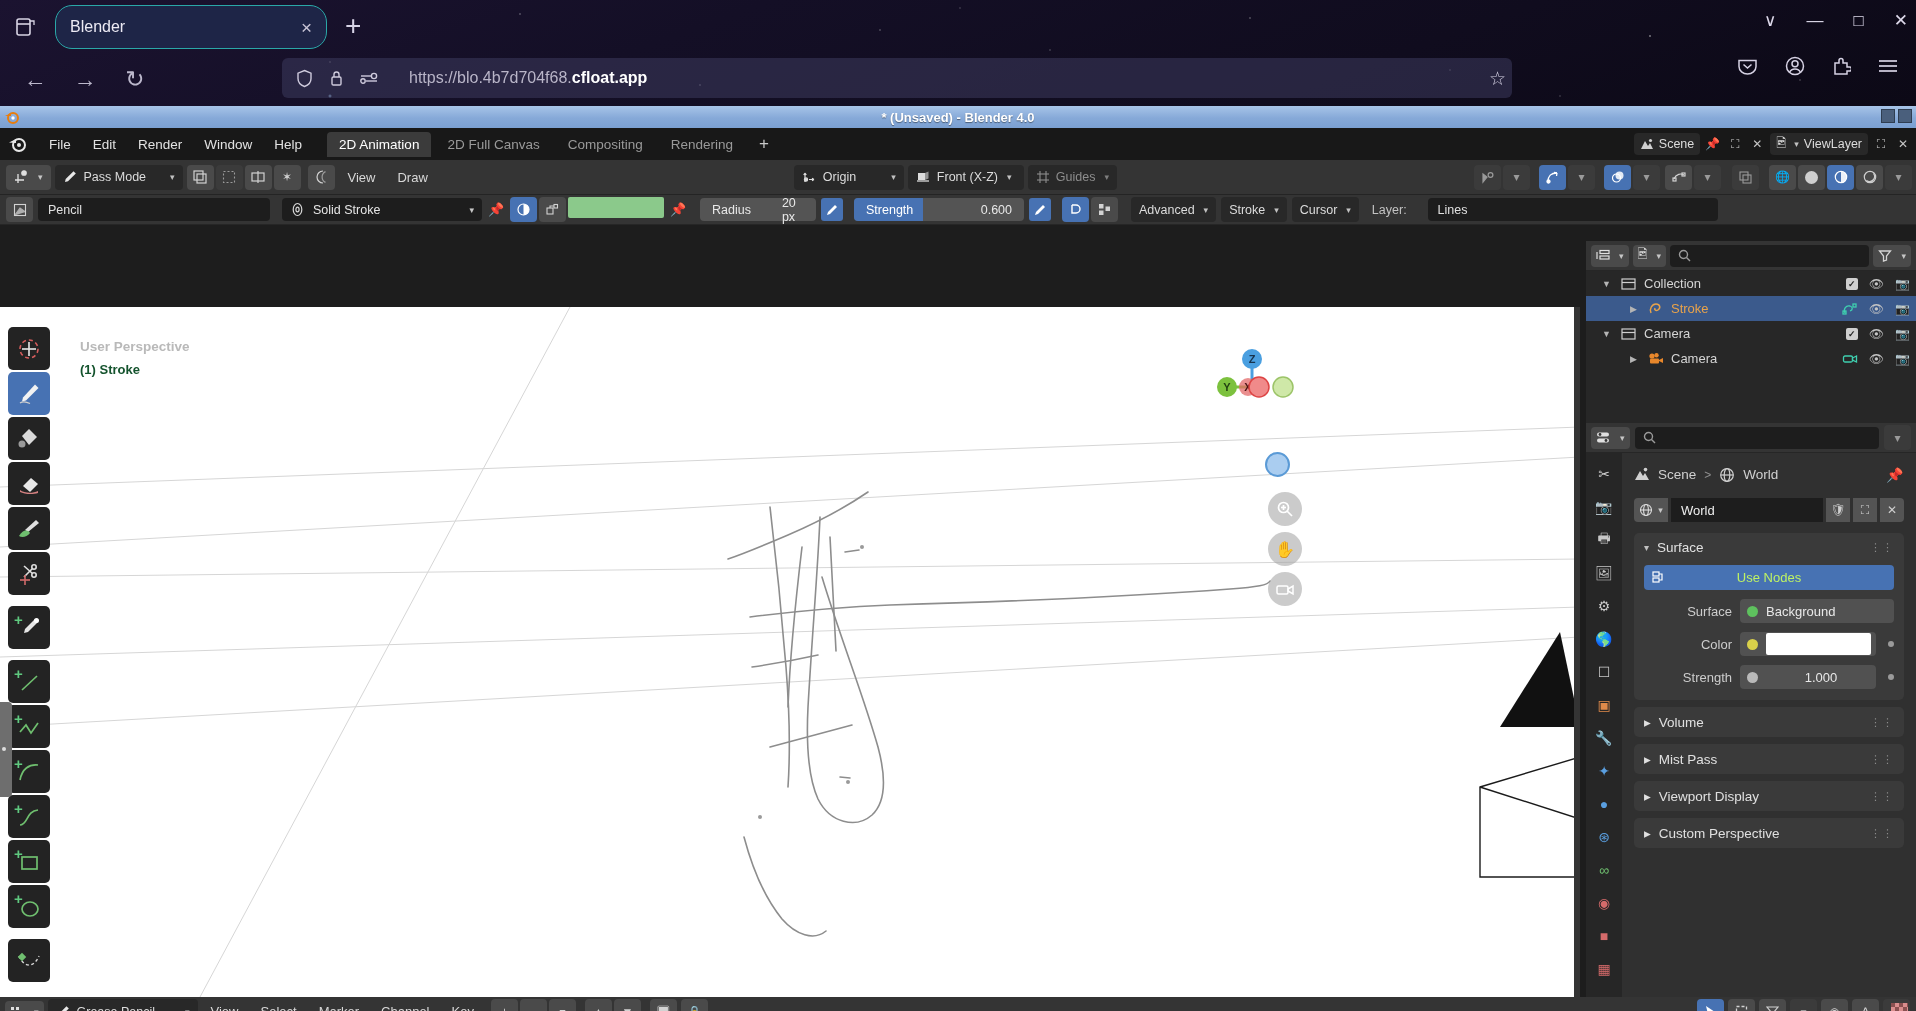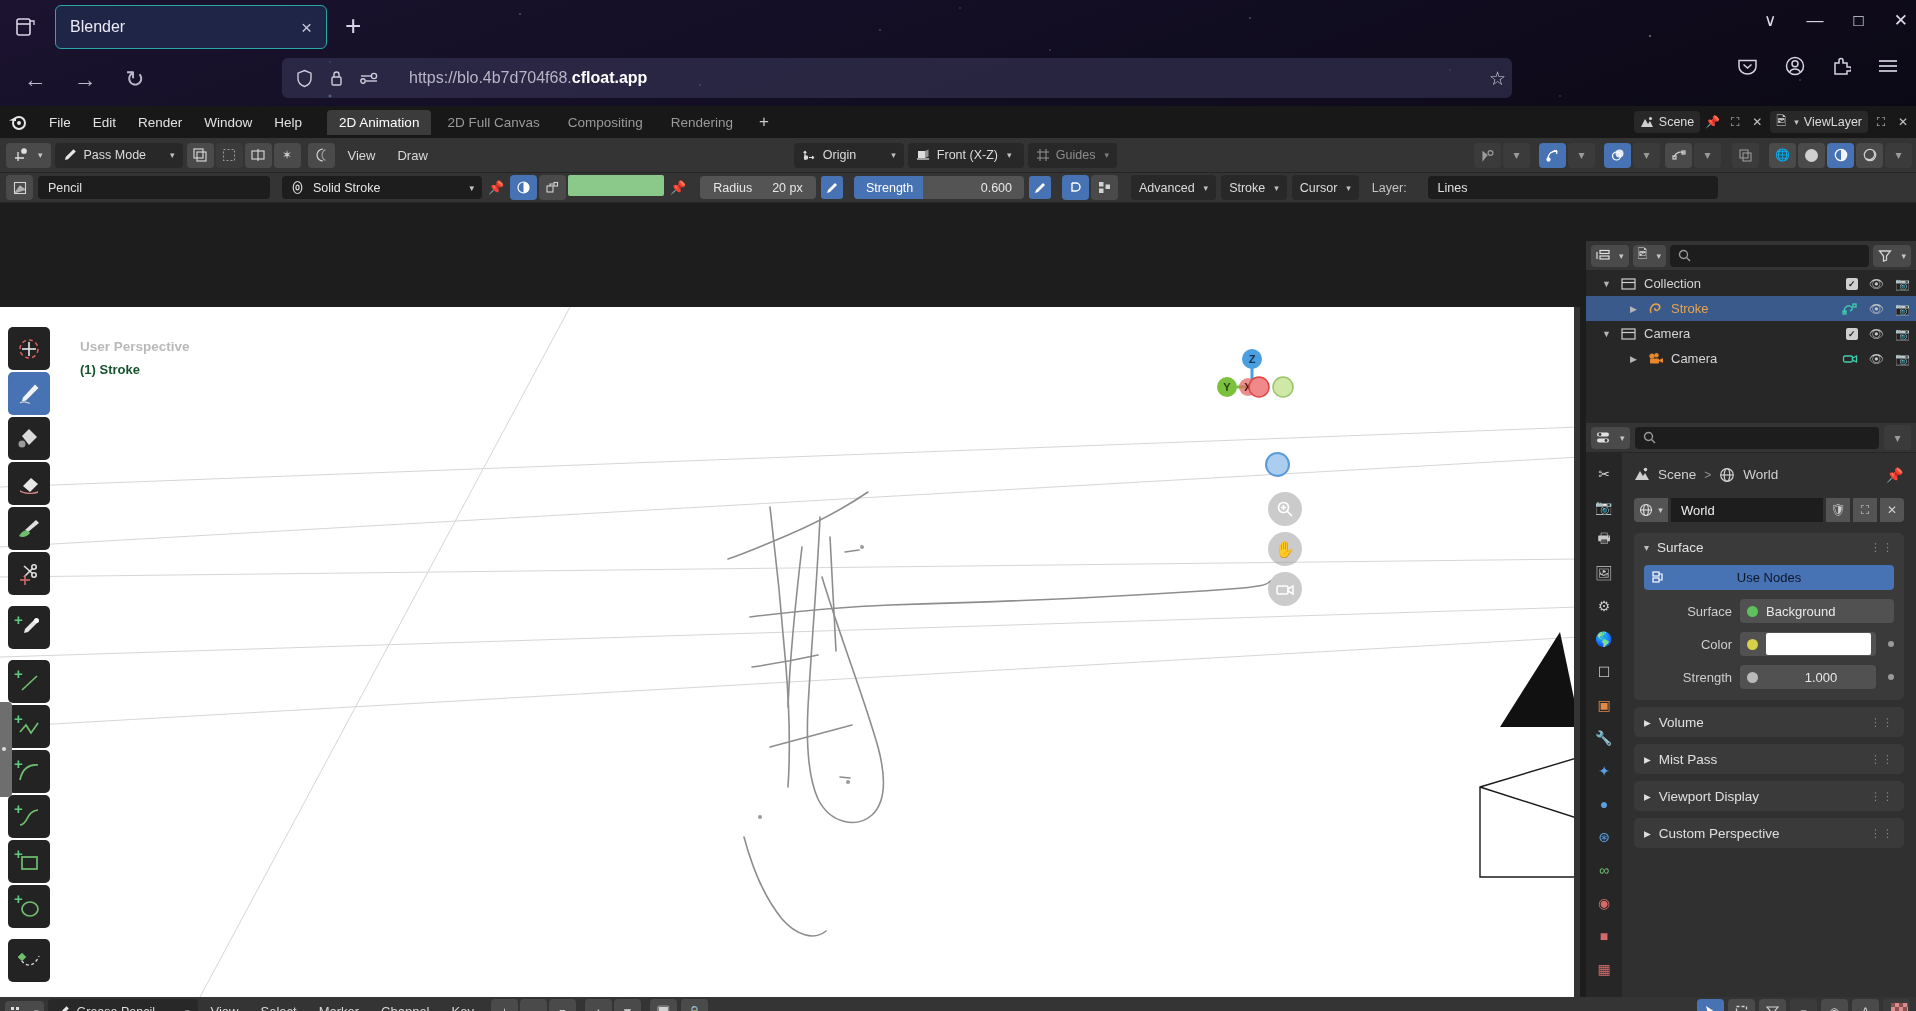--- a/index.html
+++ b/index.html
@@ -24,21 +24,21 @@
       radial-gradient(1px 1px at 240px 44px, #ffffff66, transparent),
       radial-gradient(1px 1px at 960px 8px, #ffffff66, transparent),
       radial-gradient(1px 1px at 1560px 96px, #ffffff66, transparent),
       linear-gradient(160deg,#1b1330 0%, #140f26 35%, #100c1e 70%, #0c0916 100%);
   }
   .tabstrip { position:absolute; left:0; top:0; width:100%; height:53px; }
   .tab-icon { position:absolute; left:12px; top:14px; width:26px; height:26px;
     color:#d8d4e4; }
   .tab {
     position:absolute; left:55px; top:5px; width:272px; height:44px;
-    background:#1e2547; border:1.5px solid #2aa8a8; border-radius:6px;
+    background:#1e2547; border:1.5px solid #2aa8a8; border-radius:17px;
     display:flex; align-items:center; padding:0 14px;
   }
   .tab-title { color:#eceaf4; font-size:16px; flex:1; }
   .tab-close { color:#c8c4d6; font-size:19px; line-height:1; cursor:pointer; }
   .newtab { position:absolute; left:345px; top:12px; color:#d7d3e6;
     font-size:28px; line-height:1; font-weight:300; }
   .winbtns { position:absolute; right:8px; top:10px; display:flex; gap:30px;
     color:#ddd9ea; font-size:17px; align-items:center; }
   .winbtns span { cursor:pointer; }
   .navrow { position:absolute; left:0; top:53px; width:100%; height:53px;
@@ -217,21 +217,21 @@
   .idblock .idbtn.last { border-radius:0 4px 4px 0; }
   .panel { margin-top:11px; background:#3a3a3a; border-radius:5px;
     padding:7px 10px 11px; }
   .panel-hd { display:flex; align-items:center; gap:8px; color:#e0e0e0;
     font-size:13.5px; position:relative; }
   .panel-hd .ch { font-size:10px; color:#c0c0c0; }
   .grip { position:absolute; right:0; color:#8c8c8c; font-size:11px;
     letter-spacing:1px; }
   .usenodes { margin-top:10px; height:25px; background:#4772b3;
     border-radius:4px; display:flex; align-items:center;
-    justify-content:center; color:#0f172a; font-size:13px; position:relative; }
+    justify-content:center; color:#bef264; font-size:13px; position:relative; }
   .usenodes .ni { position:absolute; left:8px; font-size:12px; }
   .prow { display:flex; align-items:center; margin-top:9px; gap:8px; }
   .prow .plbl { width:88px; text-align:right; color:#cdcdcd; font-size:13px; }
   .prow .pval { flex:1; height:24px; background:#515151; border-radius:4px;
     display:flex; align-items:center; gap:8px; padding-left:7px;
     color:#e8e8e8; font-size:13px; }
   .dot { width:11px; height:11px; border-radius:50%; }
   .colorfield { flex:1; height:22px; background:#fff; border-radius:2px; }
   .anim-dot { width:6px; height:6px; border-radius:50%; background:#9a9a9a;
     margin-left:4px; }
@@ -335,20 +335,34 @@
         <line x1="1" y1="3" x2="19" y2="3"></line>
           <line x1="1" y1="8" x2="19" y2="8"></line>
         <line x1="1" y1="13" x2="19" y2="13"></line>
       </svg>
     </span>
   </div>
 </div>
 
 <div class="blender">
 
+  <div class="titlebar">
+    <span class="blogo">
+      <svg width="16" height="16" viewBox="0 0 16 16">
+        <circle cx="9" cy="9" r="5" fill="none" stroke="#e87d0d" stroke-width="2"></circle>
+        <circle cx="9" cy="9" r="1.7" fill="#fff"></circle>
+        <path d="M1 7 L7 4 L7 7 Z" fill="#e87d0d"></path>
+      </svg>
+    </span>
+    <span class="t">* (Unsaved) - Blender 4.0</span>
+    <span class="tb-right">
+      <i></i>
+      <i></i>
+    </span>
+  </div>
 
   <div class="topbar">
     <span class="bicon">
       <svg width="20" height="20" viewBox="0 0 20 20">
         <circle cx="11" cy="11" r="6" fill="none" stroke="#e8e8e8" stroke-width="2"></circle>
         <circle cx="11" cy="11" r="2" fill="#e8e8e8"></circle>
         <path d="M1 8.5 L8 5 L8 9 Z" fill="#e8e8e8"></path>
       </svg>
     </span>
     <span class="menu">File</span>
@@ -574,21 +588,21 @@
         <svg width="13" height="13" viewBox="0 0 13 13" fill="none" stroke="currentColor" stroke-width="1.1">
           <rect x="1" y="5" width="6" height="6"></rect>
             <rect x="8" y="1.5" width="3.5" height="3.5"></rect>
           <path d="M4 5 V3 h4"></path>
         </svg>
       </span>
       <span class="swatch"></span>
     </span>
     <span class="pin">📌</span>
 
-    <span class="numfield" style="width:116px;justify-content:center;margin-left:8px;">
+    <span class="numfield" style="width:116px;justify-content:flex-start;margin-left:8px;gap:11px;">
       <span class="n-lbl">Radius</span>
       <span class="n-val">20 px</span>
     </span>
     <span class="brushico">
       <svg width="12" height="12" viewBox="0 0 12 12" fill="#fff">
           <path d="M9 1 L11 3 L4 10 L1 11 L2 8 Z"></path>
         </svg>
     </span>
 
     <span class="numfield act" style="width:170px;justify-content:space-between;margin-left:6px;">

